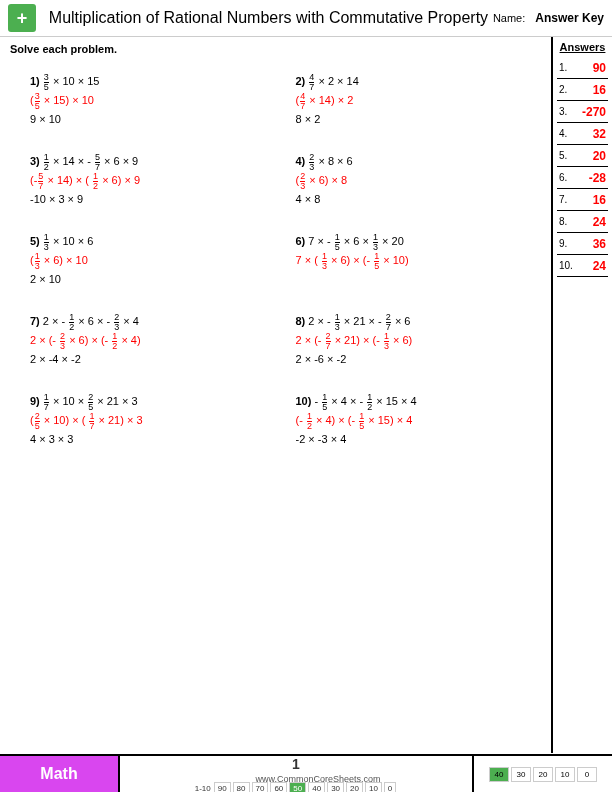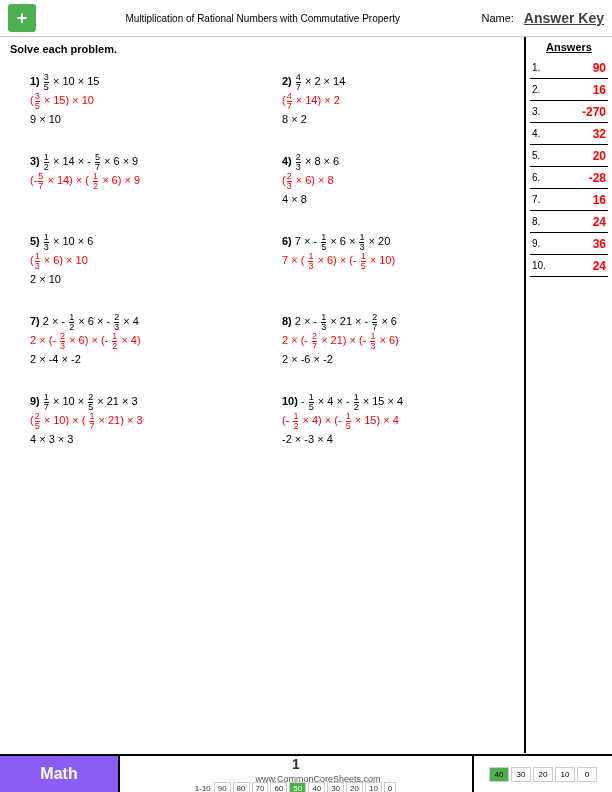--- a/index.html
+++ b/index.html
@@ -38,36 +38,35 @@
       justify-content: center;
       color: white;
       font-weight: bold;
       font-size: 18px;
       border-radius: 3px;
       margin-right: 8px;
     }
 
     .header-title {
       flex: 1;
-      font-size: 10px;
+      font-size: 16px;
       text-align: center;
     }
 
     .header-name {
       font-size: 11px;
       margin-right: 10px;
       text-align: right;
     }
 
     .answer-key {
-      font-size: 14px;
-      font-weight: bold;
-      color: #404040;
+      font-size: 12px;
+      font-weight: bold;
+      color: #000000;
       text-align: right;
-      text-decoration: underline;
     }
 
     
     .main-content {
       display: flex;
       height: calc(792px - 38px - 38px);
     }
 
     .problems-area {
       flex: 1;
@@ -110,21 +109,21 @@
     }
 
     .step-black {
       font-size: 11px;
       line-height: 1.5;
       margin-left: 14px;
     }
 
     
     .answer-sidebar {
-      width: 88px;
+      width: 61px;
       border-left: 2px solid #000;
       padding: 4px 4px;
     }
 
     .answers-title {
       text-align: center;
       font-weight: bold;
       font-size: 11px;
       text-decoration: underline;
       margin-bottom: 4px;
@@ -158,21 +157,21 @@
       bottom: 0;
       left: 0;
       right: 0;
       height: 38px;
       display: flex;
       align-items: stretch;
       border-top: 2px solid #000;
     }
 
     .footer-math {
-      background: #8b5cf6;
+      background: #d946ef;
       color: white;
       font-weight: bold;
       font-size: 16px;
       display: flex;
       align-items: center;
       justify-content: center;
       width: 120px;
       border-right: 2px solid #000;
     }
 
@@ -318,20 +317,21 @@
             <span> × 14 × -</span>
             <span class="inline-frac"><span class="numer">5</span><span class="denom">7</span></span>
             <span> × 6 × 9</span>
           </div>
           <div class="step-red">
             (-<span class="inline-frac"><span class="numer">5</span><span class="denom">7</span></span>
             <span> × 14) × (</span>
             <span class="inline-frac"><span class="numer">1</span><span class="denom">2</span></span>
             <span> × 6) × 9</span>
           </div>
+          <div class="step-black">-10 × 3 × 9</div>
         </div>
 
         <div class="problem">
           <div class="problem-expr">
             <span class="problem-number">4)</span>
             <span> </span>
             <span class="inline-frac"><span class="numer">2</span><span class="denom">3</span></span>
             <span> × 8 × 6</span>
           </div>
           <div class="step-red">

